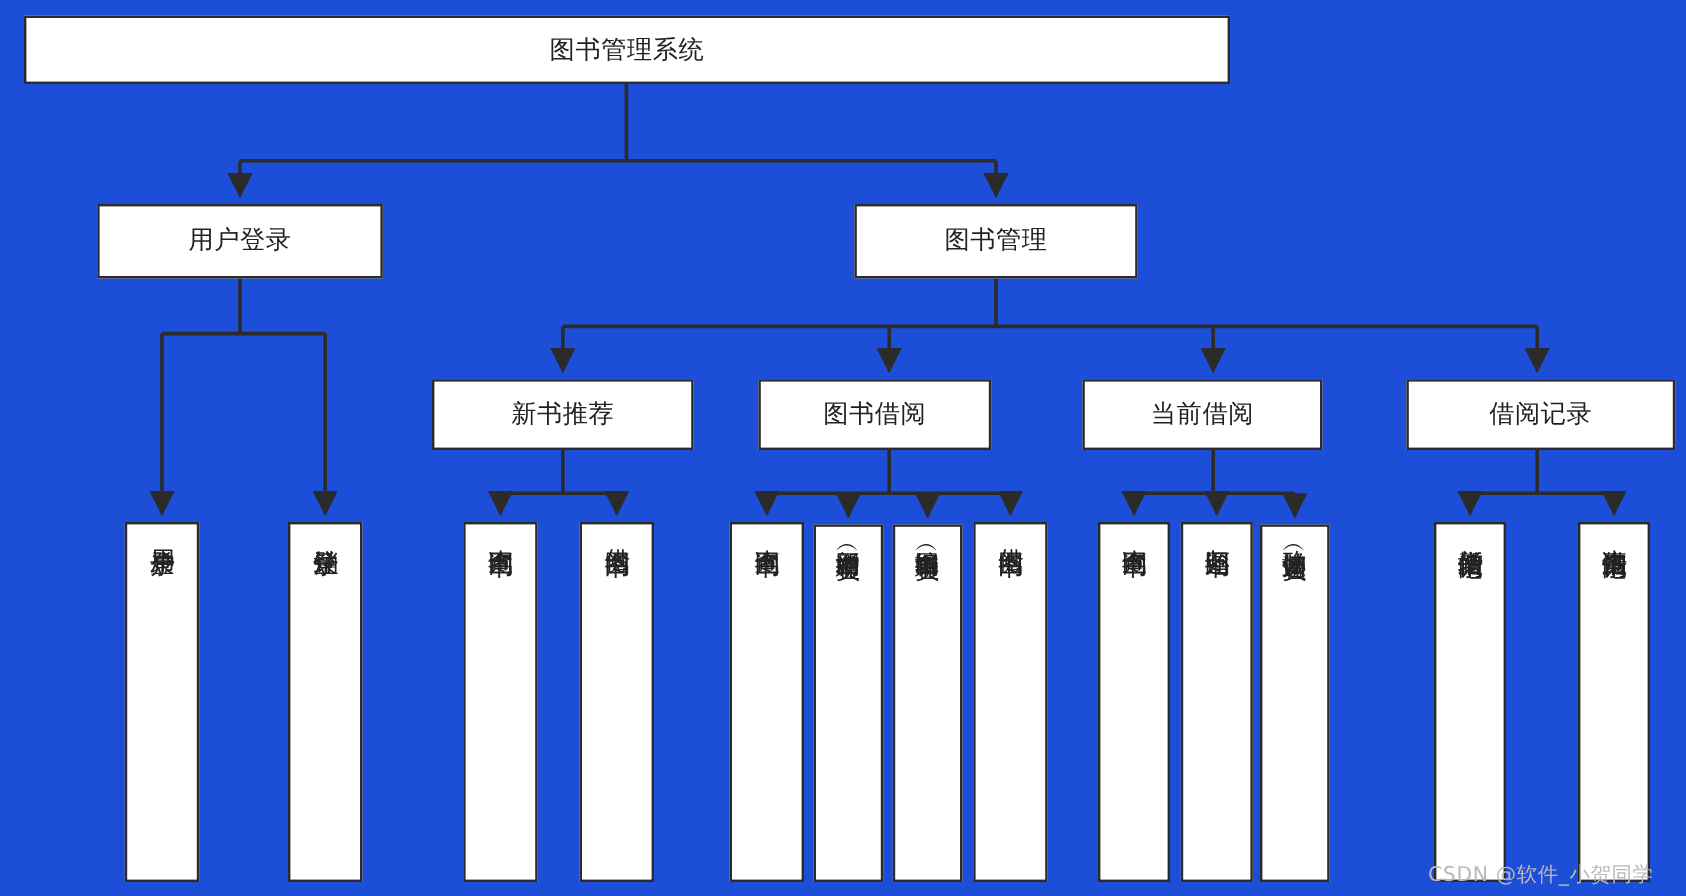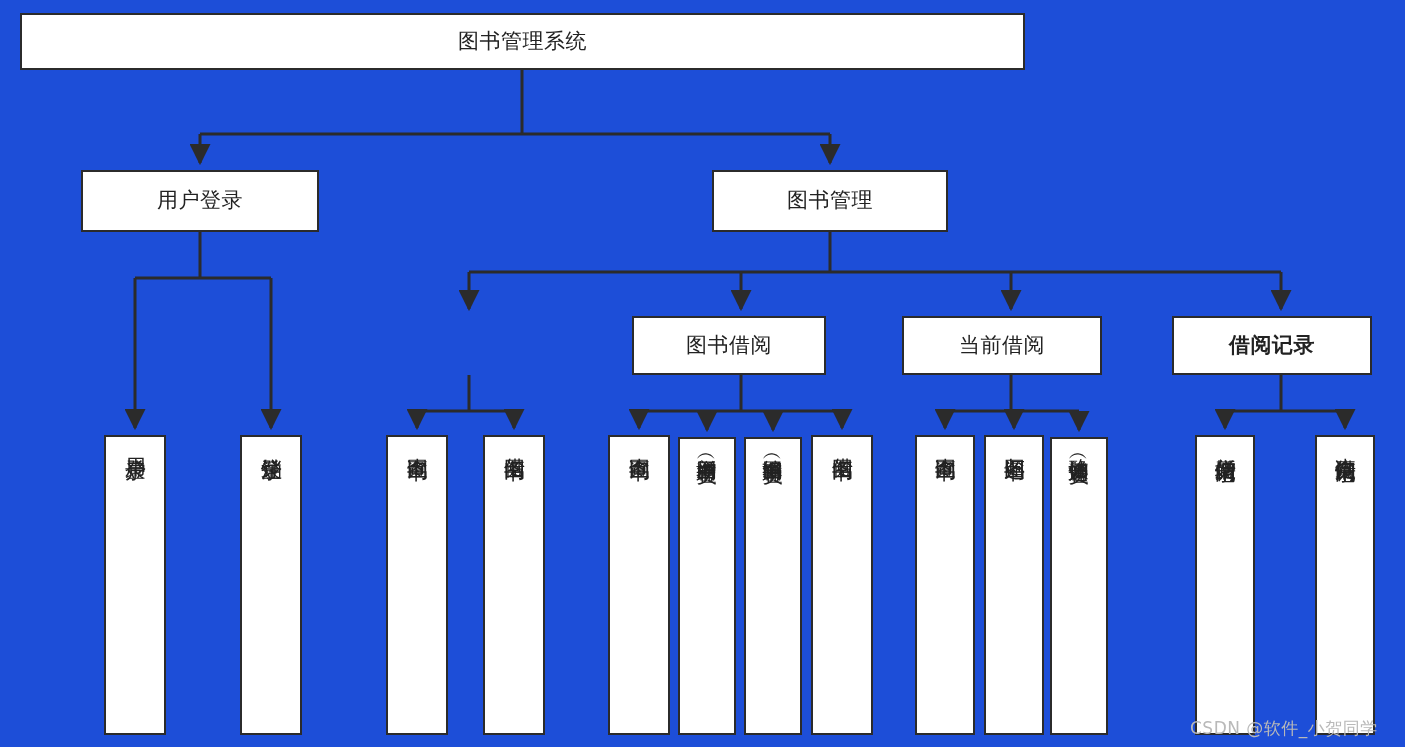--- a/index.html
+++ b/index.html
@@ -127,27 +127,30 @@
     <span class="label">图书管理系统</span>
   </div>
 
   <div class="node h" style="left:81px; top:170px; width:238px; height:62px;">
     <span class="label">用户登录</span>
   </div>
   <div class="node h" style="left:712px; top:170px; width:236px; height:62px;">
     <span class="label">图书管理</span>
   </div>
 
+  <div class="node h" style="left:360px; top:316px; width:218px; height:59px;">
+    <span class="label">新书推荐</span>
+  </div>
   <div class="node h" style="left:632px; top:316px; width:194px; height:59px;">
     <span class="label">图书借阅</span>
   </div>
   <div class="node h" style="left:902px; top:316px; width:200px; height:59px;">
     <span class="label">当前借阅</span>
   </div>
-  <div class="node h" style="left:1172px; top:316px; width:200px; height:59px;font-weight:bold;">
+  <div class="node h" style="left:1172px; top:316px; width:224px; height:59px;">
     <span class="label">借阅记录</span>
   </div>
 
   <div class="node v" style="left:104px; top:435px; width:62px; height:300px;">
     <span class="label">用户登录</span>
   </div>
   <div class="node v" style="left:240px; top:435px; width:62px; height:300px;">
     <span class="label">注销登录</span>
   </div>
 

